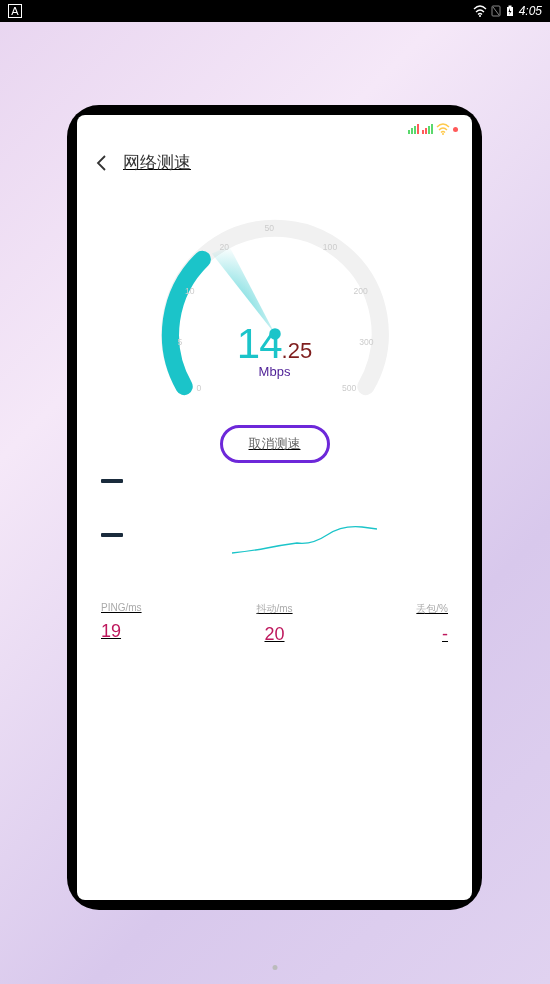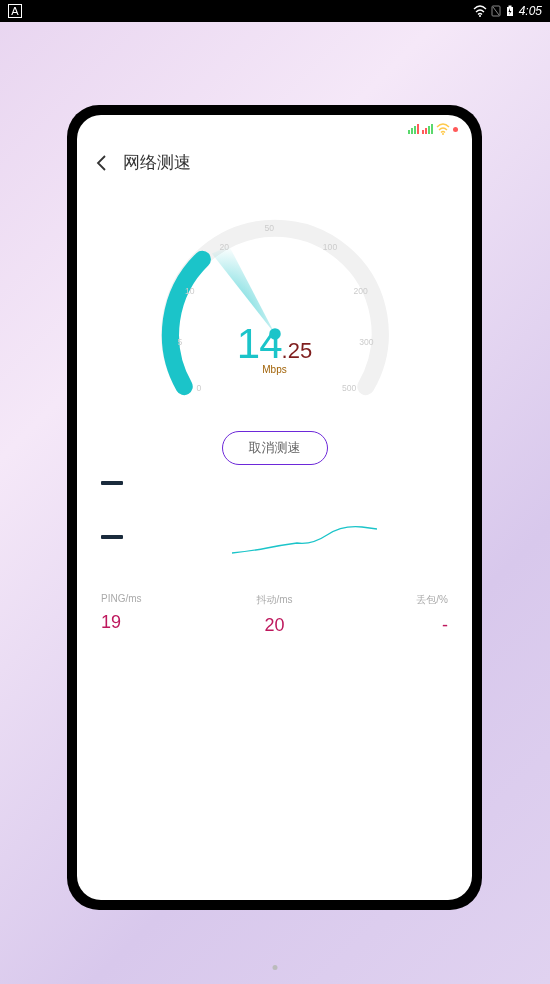--- a/index.html
+++ b/index.html
@@ -21,23 +21,24 @@
   position: absolute;
   top: 105px; left: 67px;
   width: 415px; height: 805px;
   background: #000;
   border-radius: 32px;
   padding: 10px;
 }
 .phone-screen {
   width: 100%; height: 100%;
   background: #fff;
-  border-radius: 24px;
+  border-radius: 8px;
   overflow: hidden;
   position: relative;
+  text-decoration: underline;
 }
 .inner-status {
   height: 28px; display: flex; justify-content: flex-end; align-items: center;
   padding: 0 14px; gap: 3px;
 }
 .sig-bar { display: inline-flex; align-items: flex-end; gap: 1px; }
 .sig-bar i { width: 2px; display: block; }
 .header {
   display: flex; align-items: center; padding: 8px 16px; gap: 12px;
 }
@@ -49,37 +50,37 @@
 }
 .gauge { width: 280px; height: 220px; position: relative; }
 .gauge svg { width: 100%; height: 100%; }
 .tick-label { font-size: 9px; fill: #ccc; }
 .speed-value {
   position: absolute; left: 0; right: 0; top: 120px;
   text-align: center;
 }
 .speed-main { font-size: 42px; font-weight: 400; color: #1bc4c9; letter-spacing: -1px; }
 .speed-dec { font-size: 22px; color: #7f1d1d; }
-.speed-unit { font-size: 10px; color: #a16207; margin-top: -4px; }
+.speed-unit { font-size: 13px; color: #4c1d95; margin-top: -4px; }
 .cancel-btn {
-  margin-top: 11px; border: 1px solid #6d28d9; color: #666; background: transparent;
+  margin-top: 5px; border: 3px solid #6d28d9; color: #666; background: transparent;
   border-radius: 20px; padding: 7px 26px; font-size: 13px;
 }
 .section {
   padding: 10px 24px 6px; margin-top: 6px;
 }
 .sec-label { font-size: 11px; color: #888; margin-bottom: 8px; }
 .bar-line { width: 22px; height: 4px; background: #1a2b3c; border-radius: 1px; }
 .spark { position: absolute; top: 408px; left: 155px; width: 145px; height: 34px; }
 .spark svg { width: 100%; height: 100%; }
 .metrics {
   display: flex; justify-content: space-between;
   padding: 0 24px; margin-top: 48px;
 }
-.metric { text-align: center; flex: 1; }
+.metric { text-align: center; flex: 1; margin-top: 11px; }
 .metric:first-child { text-align: left; }
 .metric:last-child { text-align: right; }
 .m-label { font-size: 10px; color: #aaa; margin-bottom: 8px; }
 .m-value { font-size: 18px; color: #be185d; font-weight: 500; }
 .dot-indicator {
   position: absolute; bottom: 14px; left: 50%; transform: translateX(-50%);
   width: 5px; height: 5px; background: #bbb; border-radius: 50%;
 }
 </style>
 </head>

